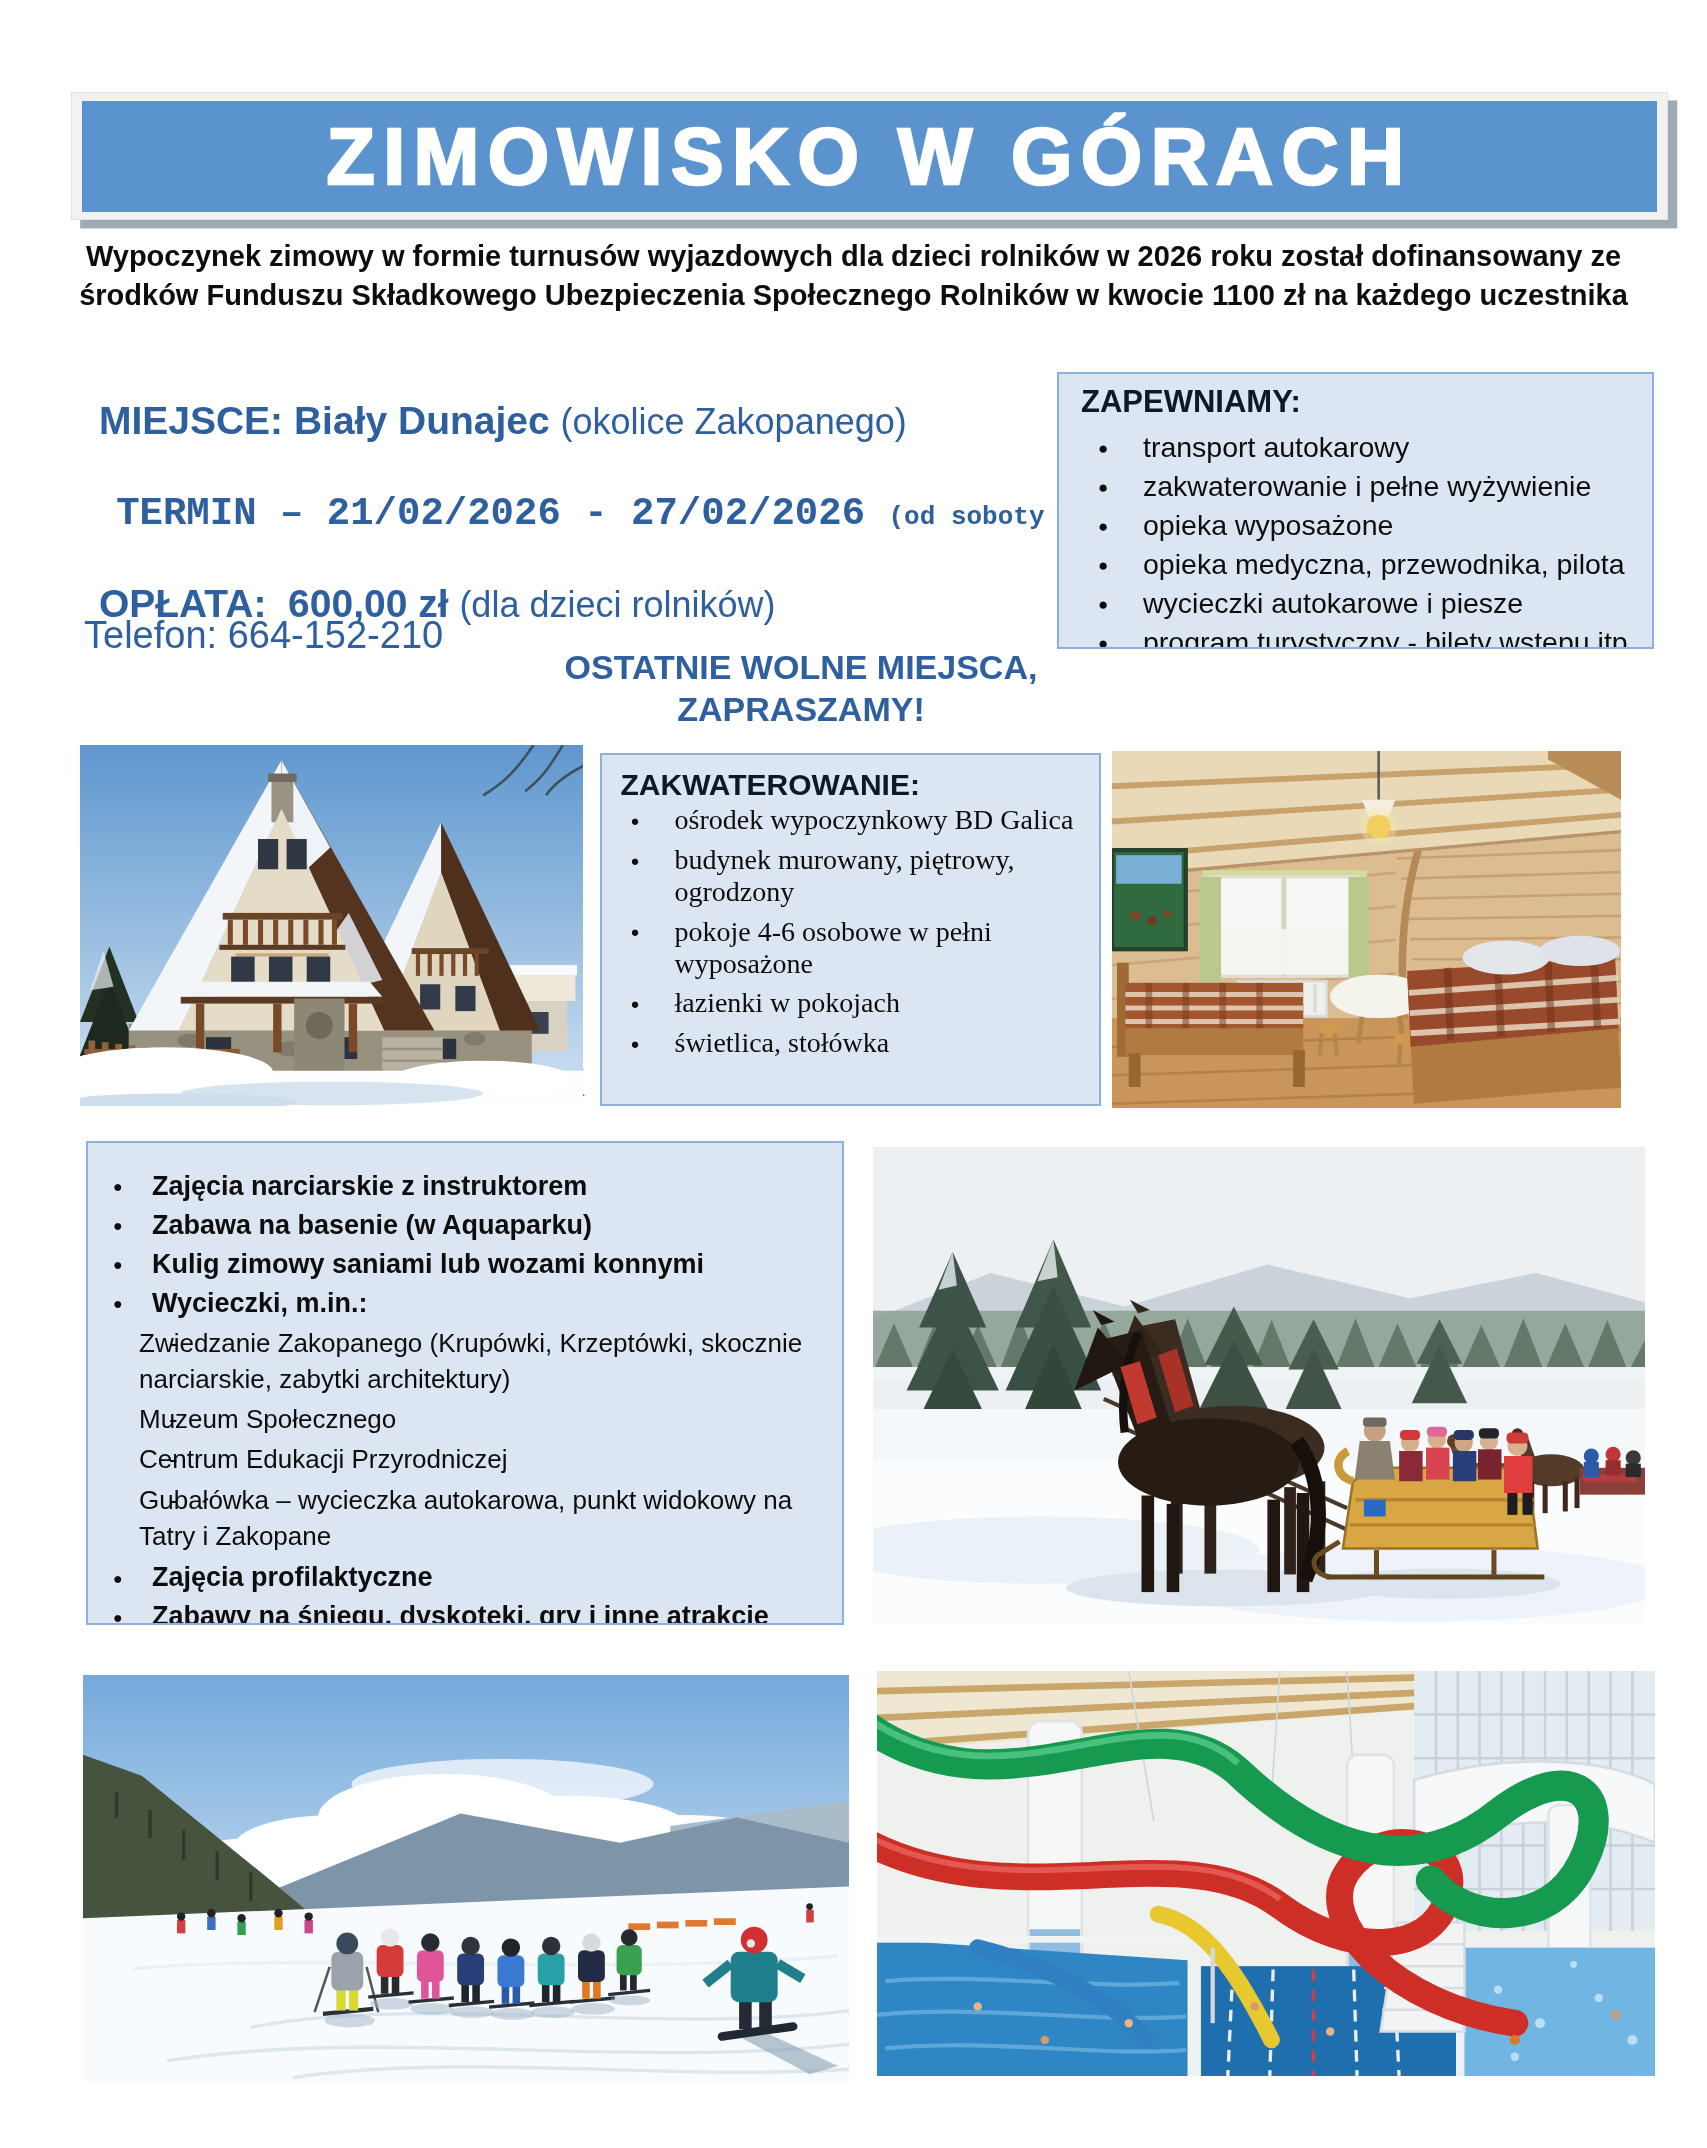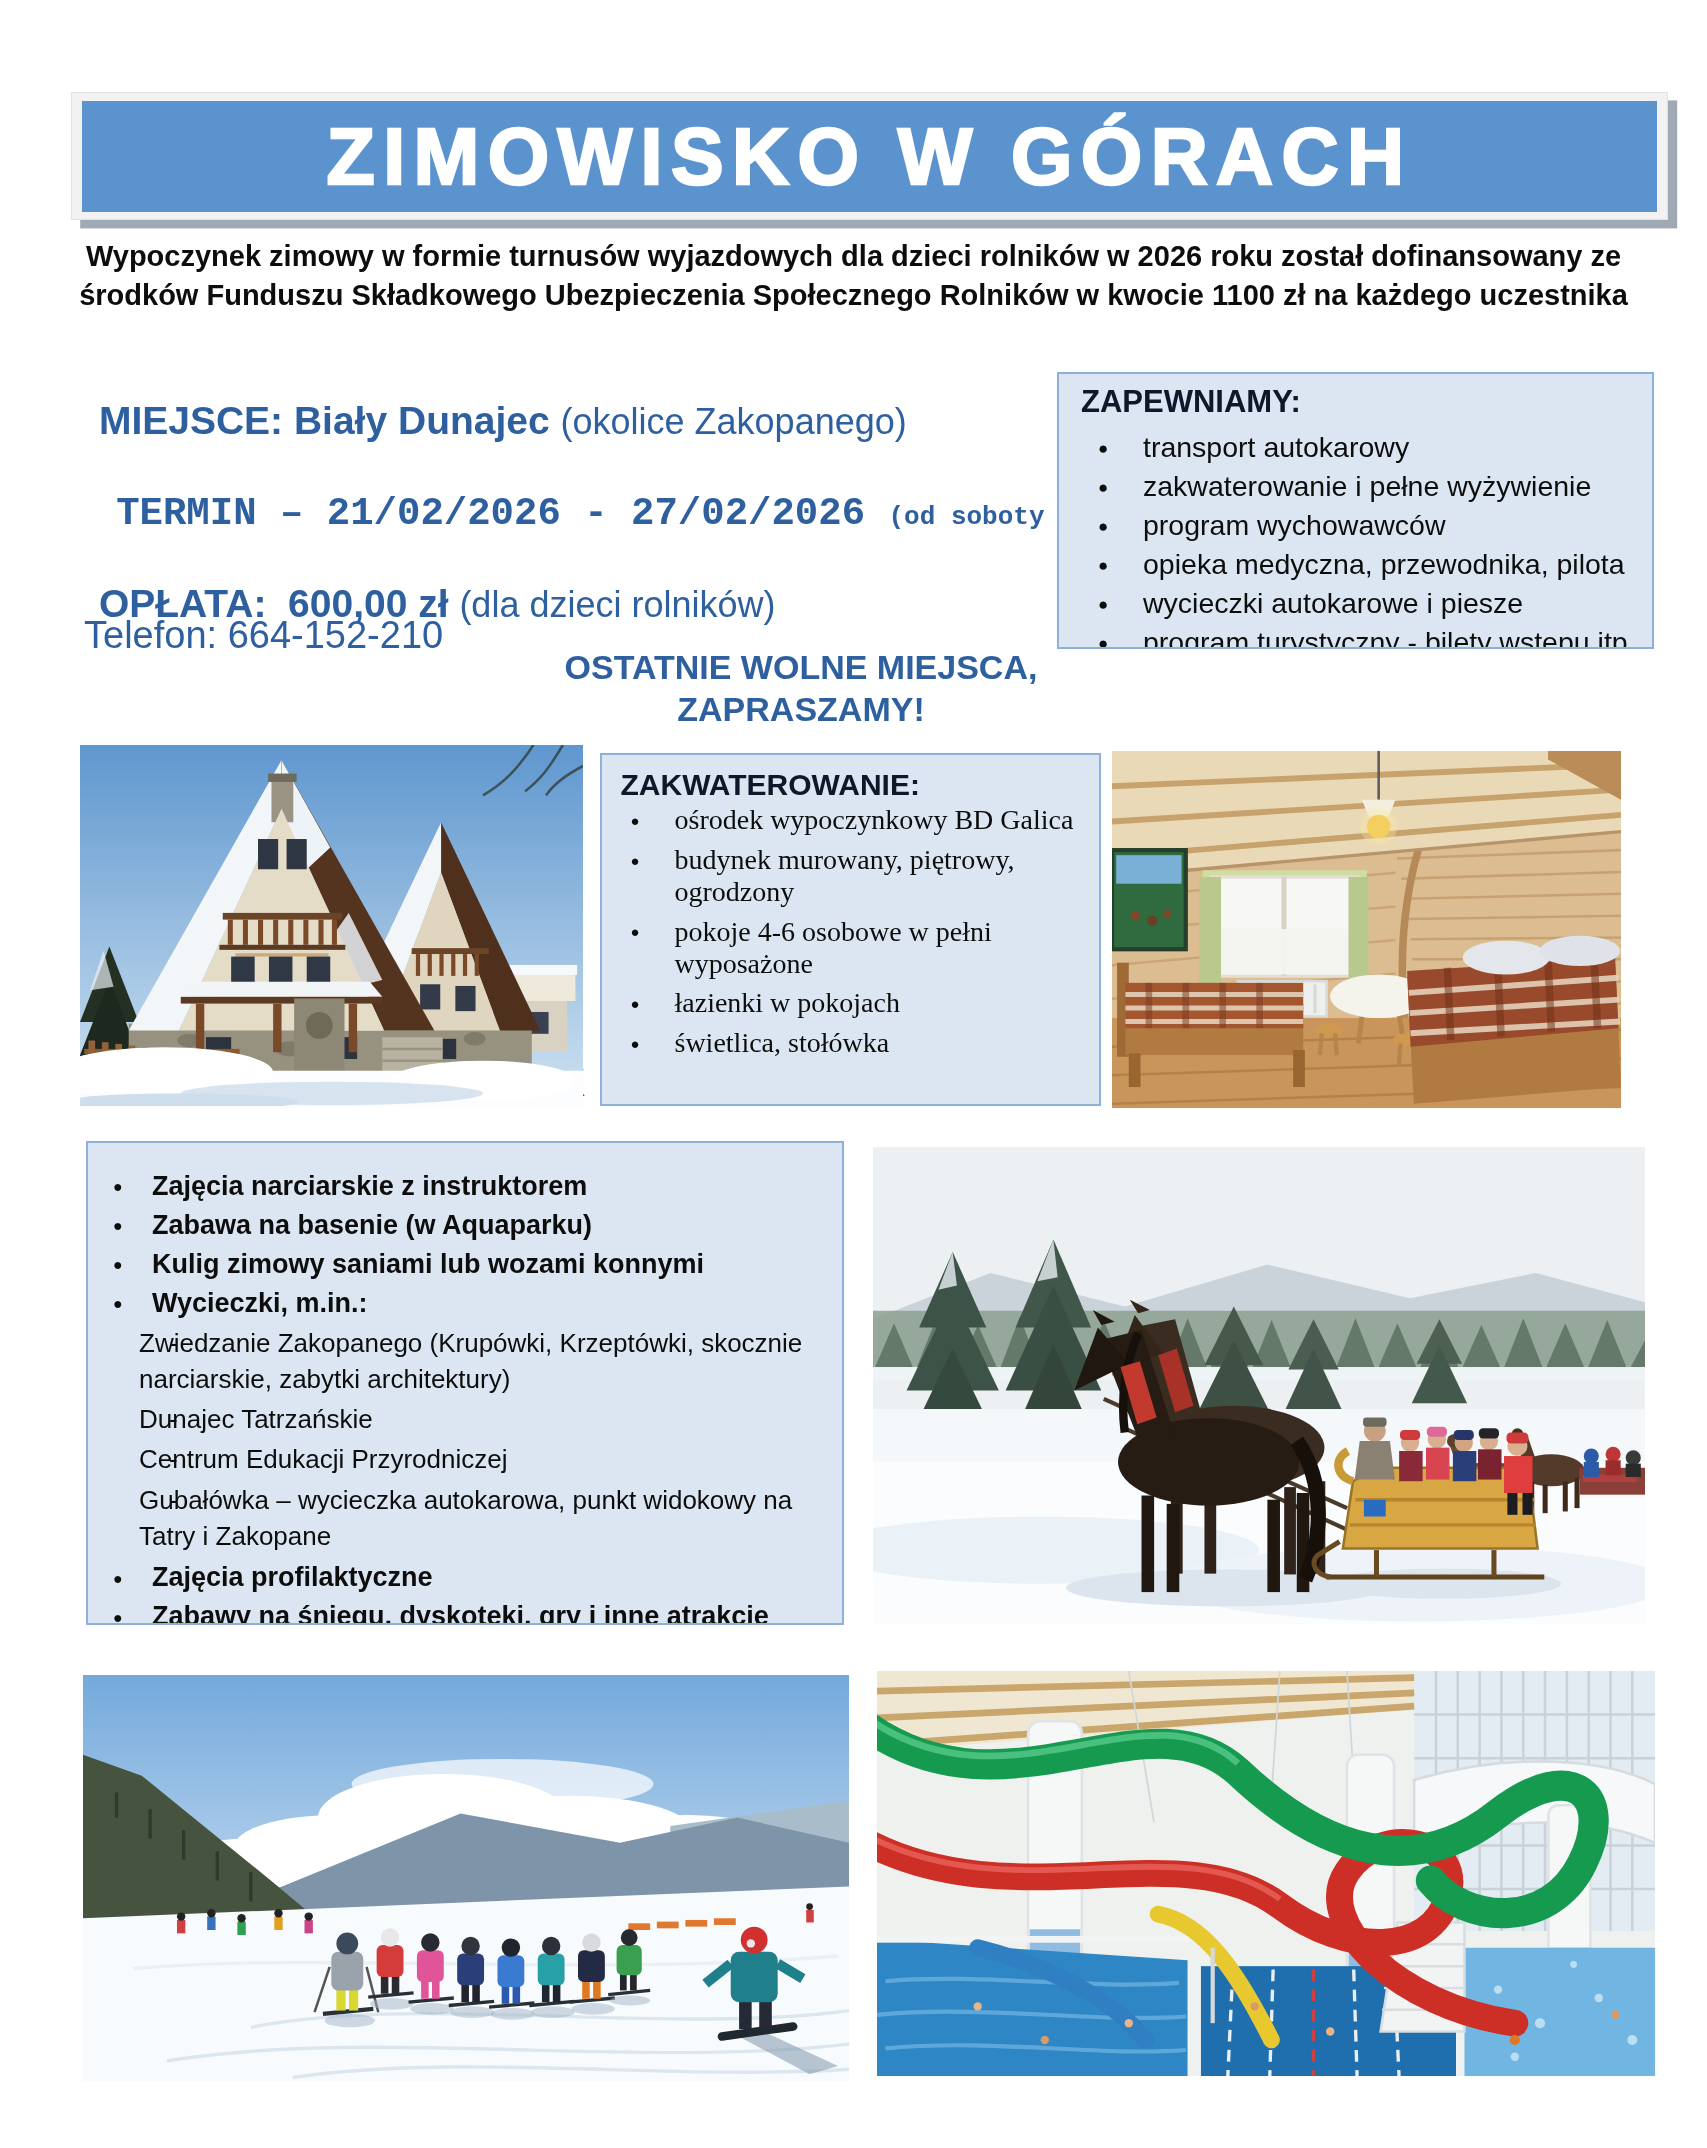--- a/index.html
+++ b/index.html
@@ -95,21 +95,21 @@
   <div id="cta">
     <div>OSTATNIE WOLNE MIEJSCA,</div>
     <div>ZAPRASZAMY!</div>
   </div>
 
   <div class="bbox" id="box-zapewniamy">
     <h3>ZAPEWNIAMY:</h3>
     <ul>
       <li>transport autokarowy</li>
       <li>zakwaterowanie i pełne wyżywienie</li>
-      <li>program wychowawców</li>
+      <li>opieka wyposażone</li>
       <li>opieka medyczna, przewodnika, pilota</li>
       <li>wycieczki autokarowe i piesze</li>
       <li>program turystyczny - bilety wstępu itp.</li>
     </ul>
 
   </div>
 
   <div id="kfrag">K</div>
 
   <div class="photo" id="photo-house" aria-label="snow-covered mountain guesthouse">
@@ -348,21 +348,21 @@
 
   <div class="bbox" id="box-atrakcje">
     <ul class="main-list">
       <li>Zajęcia narciarskie z instruktorem</li>
       <li>Zabawa na basenie (w Aquaparku)</li>
       <li>Kulig zimowy saniami lub wozami konnymi</li>
       <li>Wycieczki, m.in.:</li>
     </ul>
     <ul class="sub-list">
       <li>Zwiedzanie Zakopanego (Krupówki, Krzeptówki, skocznie narciarskie, zabytki architektury)</li>
-      <li>Dunajec Tatrzańskie</li>
+      <li>Muzeum Społecznego</li>
       <li>Centrum Edukacji Przyrodniczej</li>
       <li>Gubałówka – wycieczka autokarowa, punkt widokowy na Tatry i Zakopane</li>
     </ul>
     <ul class="main-list">
       <li>Zajęcia profilaktyczne</li>
       <li>Zabawy na śniegu, dyskoteki, gry i inne atrakcje</li>
     </ul>
   </div>
 
   <div class="photo" id="photo-sleigh" aria-label="horse-drawn sleigh ride in snow">

